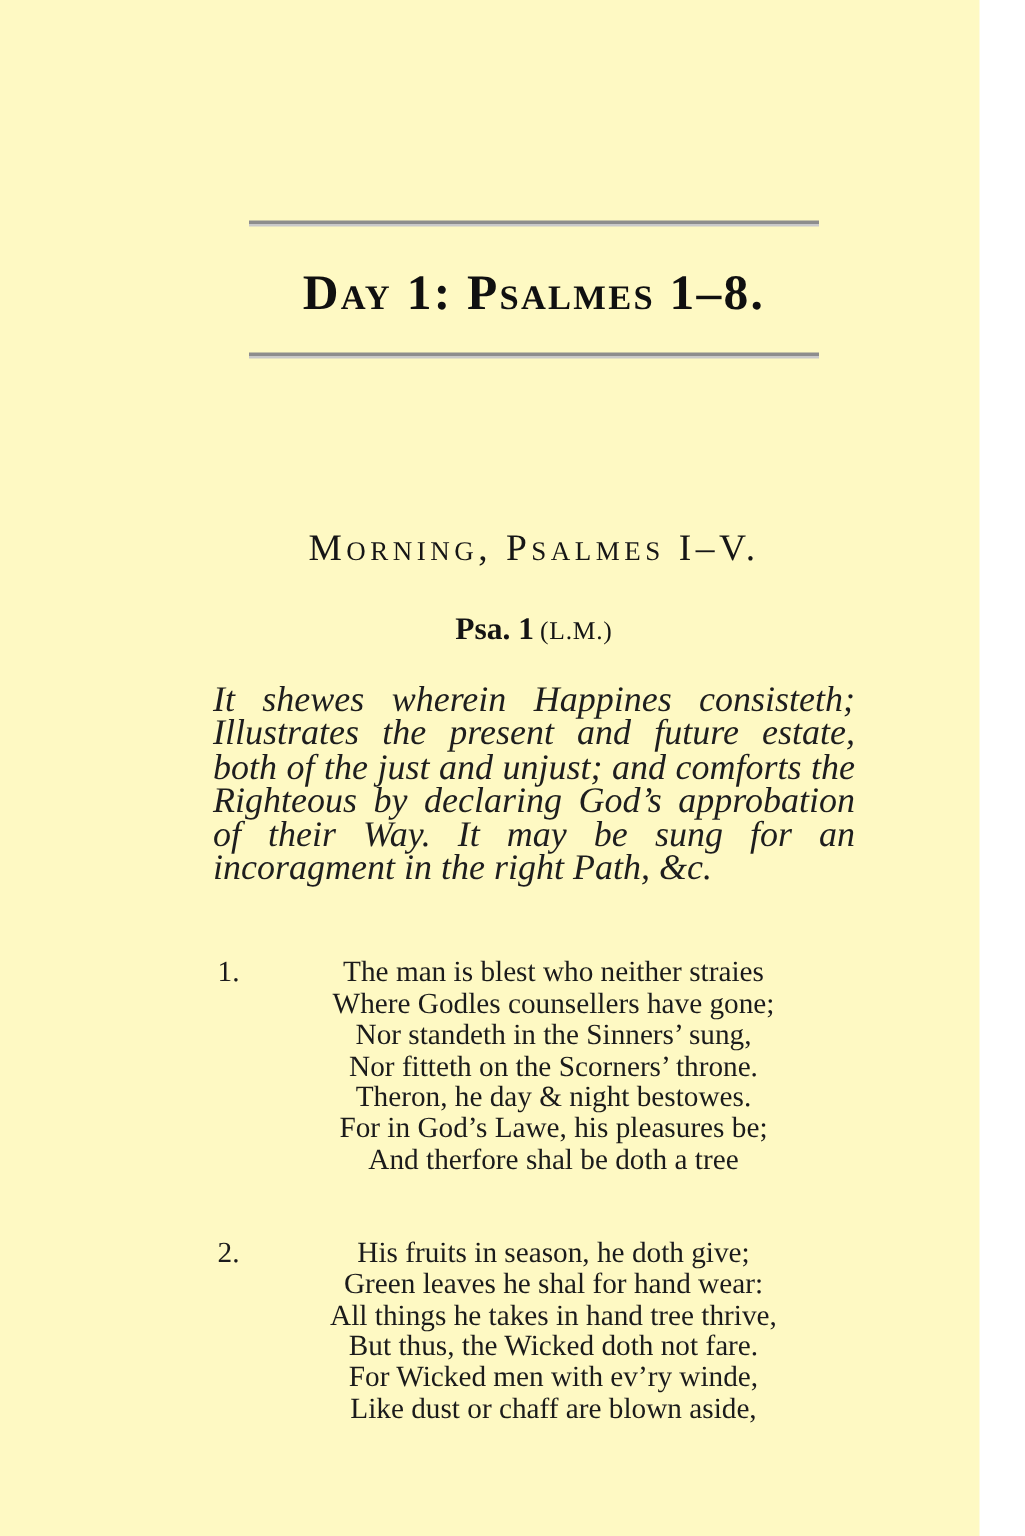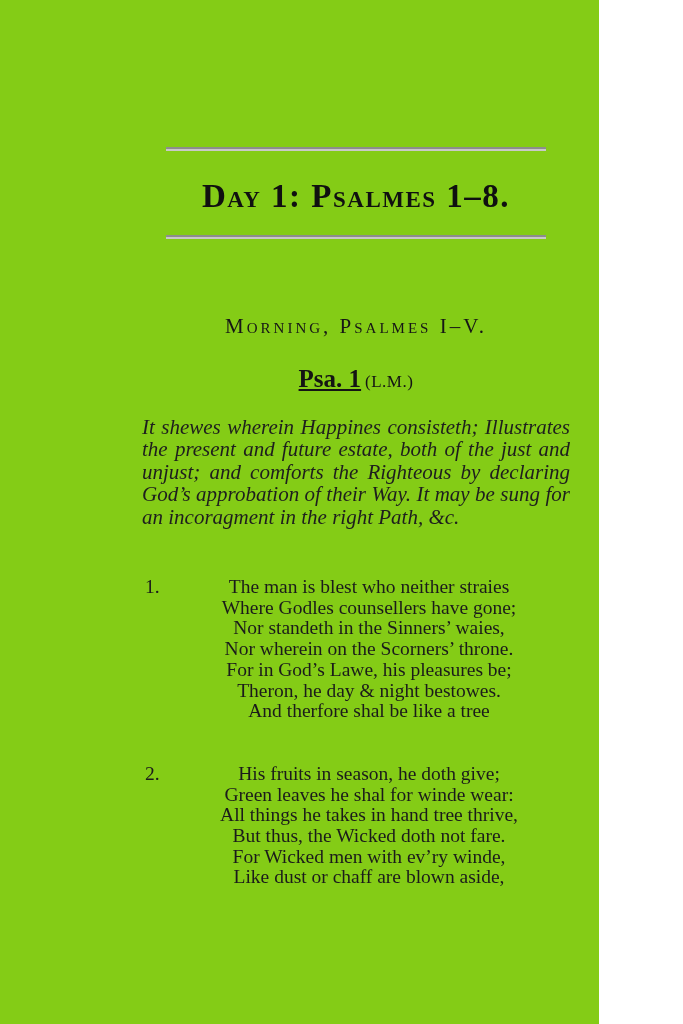--- a/index.html
+++ b/index.html
@@ -2,23 +2,23 @@
 <html><head>
 <meta charset="utf-8">
 <style>
   html, body {
     margin: 0;
     padding: 0;
     background: #ffffff;
   }
   .page {
     position: relative;
-    width: 599px;
+    width: 653px;
     height: 1024px;
-    background: #84cc16;
+    background: #fef9c3;
     overflow: hidden;
     font-family: "Liberation Serif", "DejaVu Serif", serif;
     color: #1b1b1b;
   }
   .column {
     position: absolute;
     left: 142px;
     top: 0;
     width: 428px;
   }
@@ -34,51 +34,50 @@
     margin-top: 27px;
     text-align: center;
     font-variant: small-caps;
     font-weight: 700;
     font-size: 33px;
     line-height: 36px;
     letter-spacing: 1.5px;
     color: #101010;
   }
   .section-heading {
-    margin-top: 72px;
+    margin-top: 112px;
     text-align: center;
     font-variant: small-caps;
     font-weight: 400;
-    font-size: 21px;
+    font-size: 25px;
     line-height: 30px;
     letter-spacing: 3px;
     color: #161616;
   }
   .psalm-heading {
     margin-top: 25px;
     text-align: center;
     line-height: 26px;
   }
   .psalm-number {
     font-weight: 700;
-    font-size: 25px;
+    font-size: 21px;
     color: #141414;
-    text-decoration: underline;
   }
   .psalm-meter {
     font-weight: 400;
     font-size: 17px;
     letter-spacing: 0.5px;
     color: #141414;
     text-align: right;
   }
   .argument {
     margin-top: 21px;
     font-style: italic;
-    font-size: 21px;
+    font-size: 24px;
     line-height: 22.4px;
     text-align: justify;
     color: #1e1e1e;
   }
   .verse {
     display: flex;
     padding-left: 3px;
     font-size: 19.5px;
     line-height: 20.7px;
     color: #1b1b1b;
@@ -110,33 +109,33 @@
       <span class="psalm-meter">(L.M.)</span>
     </div>
 
     <div class="argument">It shewes wherein Happines consisteth; Illustrates the present and future estate, both of the just and unjust; and comforts the Righteous by declaring God’s approbation of their Way. It may be sung for an incoragment in the right Path, &amp;c.</div>
 
     <div class="verse verse-1">
       <div class="vnum">1.</div>
       <div class="vlines">
         <div>The man is blest who neither straies</div>
         <div>Where Godles counsellers have gone;</div>
-        <div>Nor standeth in the Sinners’ waies,</div>
-        <div>Nor wherein on the Scorners’ throne.</div>
+        <div>Nor standeth in the Sinners’ sung,</div>
+        <div>Nor fitteth on the Scorners’ throne.</div>
+        <div>Theron, he day &amp; night bestowes.</div>
         <div>For in God’s Lawe, his pleasures be;</div>
-        <div>Theron, he day &amp; night bestowes.</div>
-        <div>And therfore shal be like a tree</div>
+        <div>And therfore shal be doth a tree</div>
       </div>
     </div>
 
     <div class="verse verse-2">
       <div class="vnum">2.</div>
       <div class="vlines">
         <div>His fruits in season, he doth give;</div>
-        <div>Green leaves he shal for winde wear:</div>
+        <div>Green leaves he shal for hand wear:</div>
         <div>All things he takes in hand tree thrive,</div>
         <div>But thus, the Wicked doth not fare.</div>
         <div>For Wicked men with ev’ry winde,</div>
         <div>Like dust or chaff are blown aside,</div>
       </div>
     </div>
 
   </div>
 </div>
 

